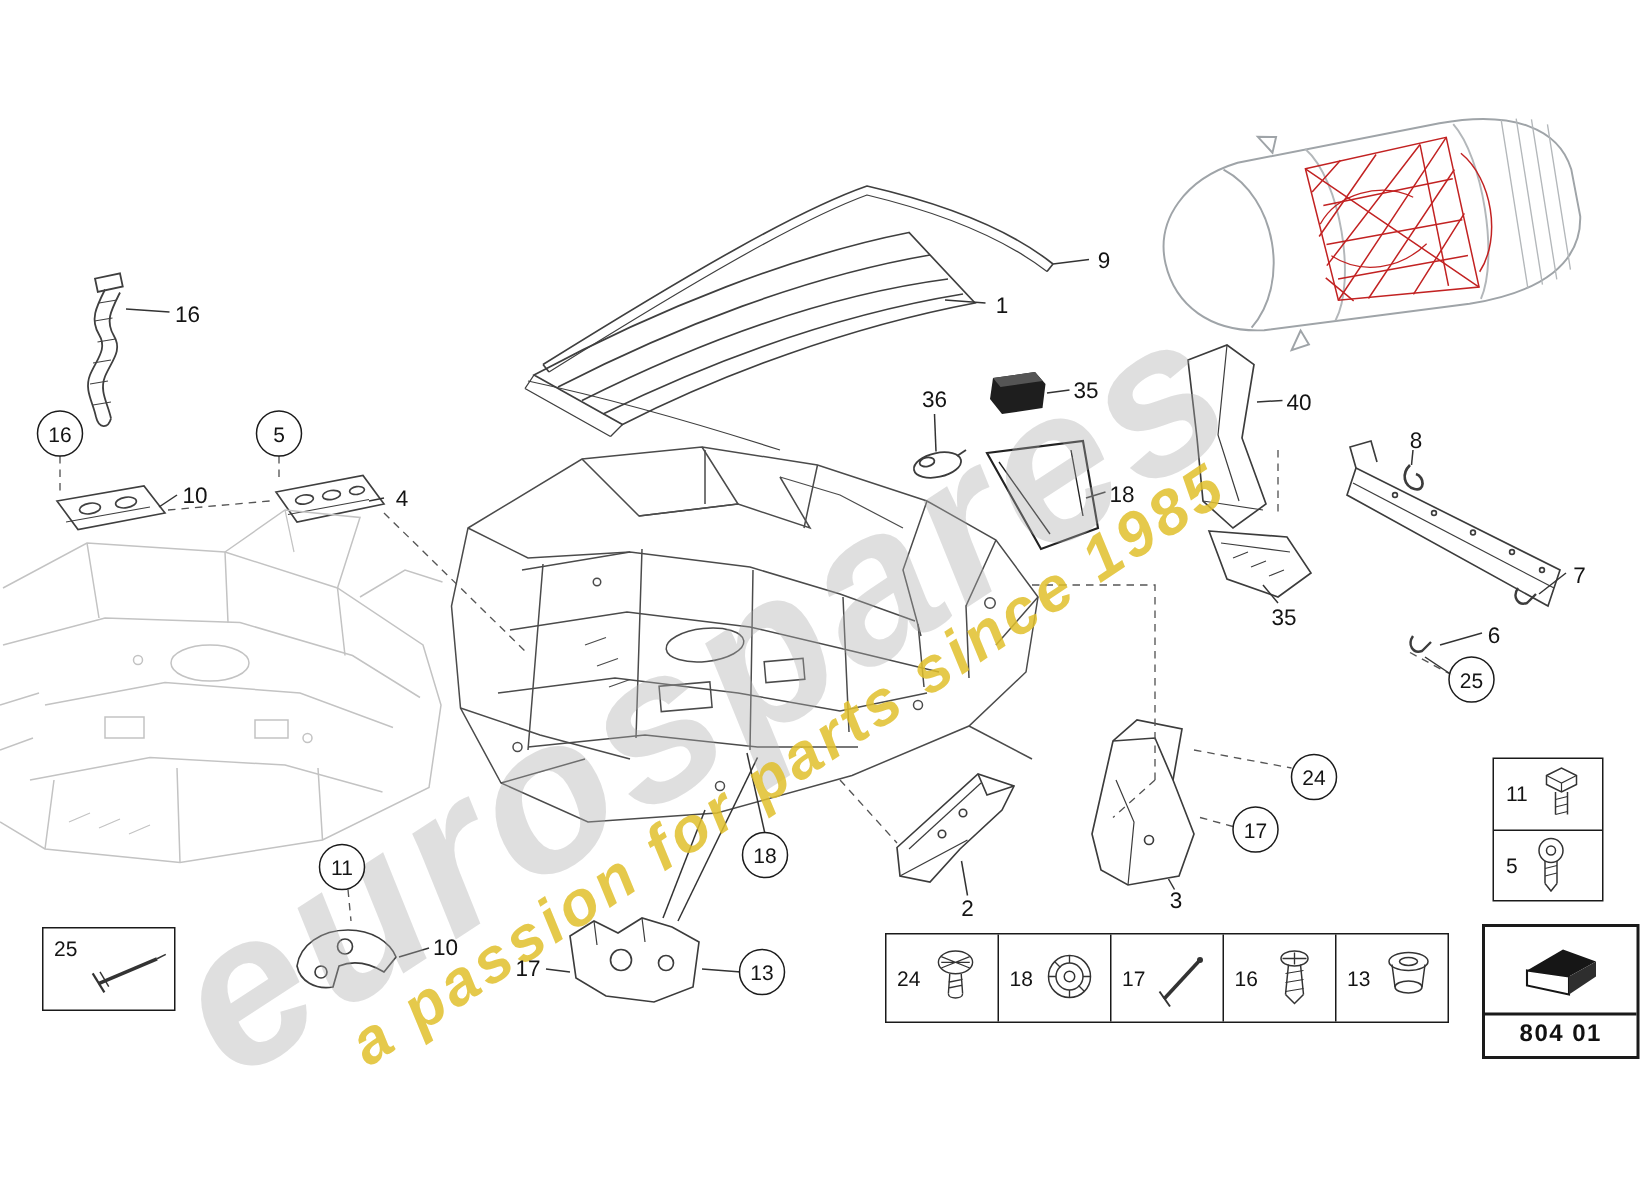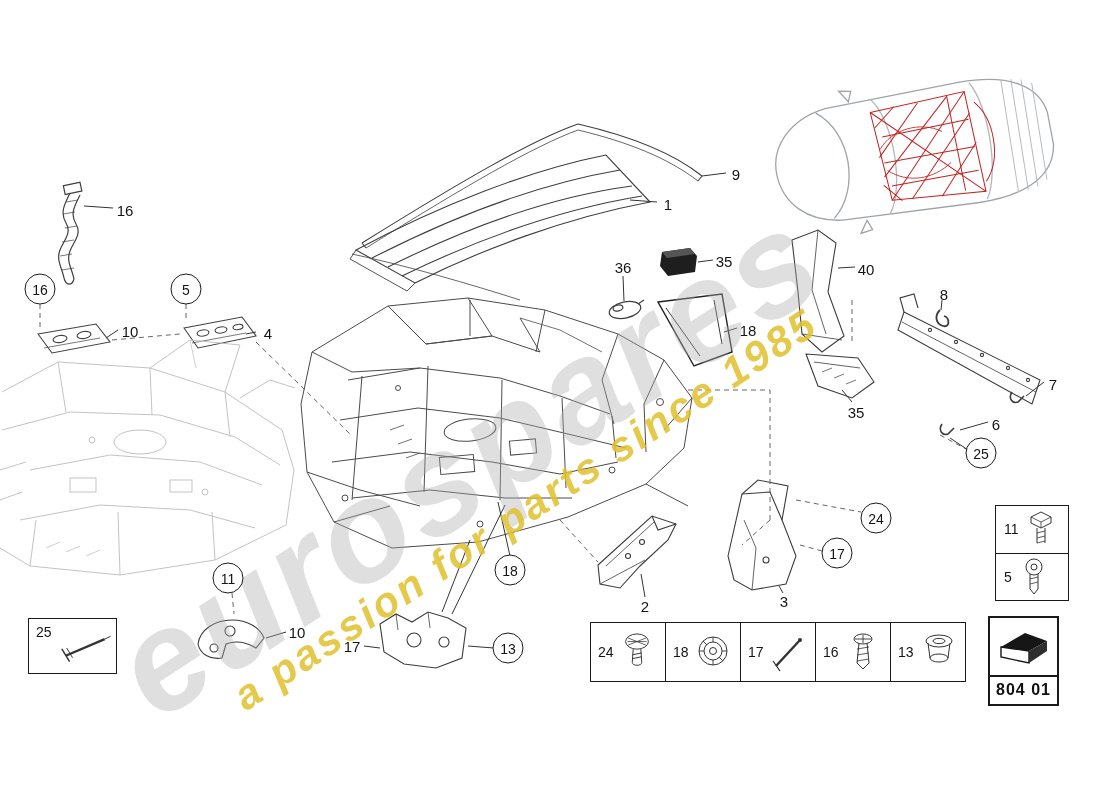--- a/index.html
+++ b/index.html
@@ -20,21 +20,21 @@
   
   .box{position:absolute;z-index:4;border:1.5px solid #1a1a1a;background:rgba(255,255,255,0.65);box-sizing:border-box;}
   #legend-row{left:590px;top:622px;width:376px;height:60px;display:flex;}
   .lcell{flex:1;display:flex;align-items:center;gap:4px;padding:4px 2px 4px 7px;border-left:1.5px solid #1a1a1a;box-sizing:border-box;}
   .lcell:first-child{border-left:none;}
   .lnum{font-size:14px;color:#141414;}
   #left-box{left:28px;top:618px;width:89px;height:56px;display:flex;align-items:flex-start;gap:2px;padding:5px 2px 2px 7px;}
   #side-col{left:995px;top:505px;width:74px;height:96px;display:flex;flex-direction:column;}
   .scell{flex:1;display:flex;align-items:center;gap:5px;padding:2px 2px 2px 8px;box-sizing:border-box;}
   .scell + .scell{border-top:1.5px solid #1a1a1a;}
-  #code-box{left:988px;top:616px;width:71px;height:90px;border-width:2px;display:flex;flex-direction:column;background:#fff;}
+  #code-box{left:988px;top:616px;width:105px;height:90px;border-width:2px;display:flex;flex-direction:column;background:#fff;}
   #code-box .icon-area{flex:1;display:flex;align-items:center;justify-content:center;}
   #code-box .code-strip{border-top:2px solid #1a1a1a;text-align:center;font-weight:700;font-size:16px;
                         padding:4px 0 5px;color:#111;letter-spacing:1px;}
 </style>
 </head>
 <body>
 
 <div id="stage">
 
   <svg id="art" width="1100" height="800" viewBox="0 0 1100 800">

